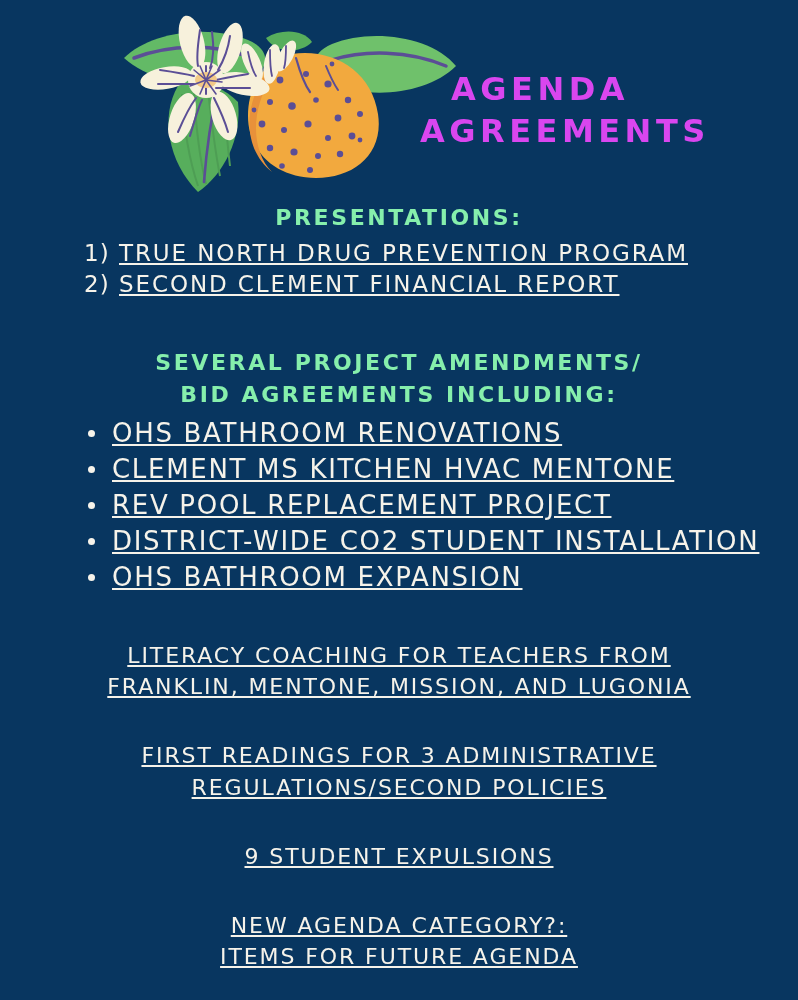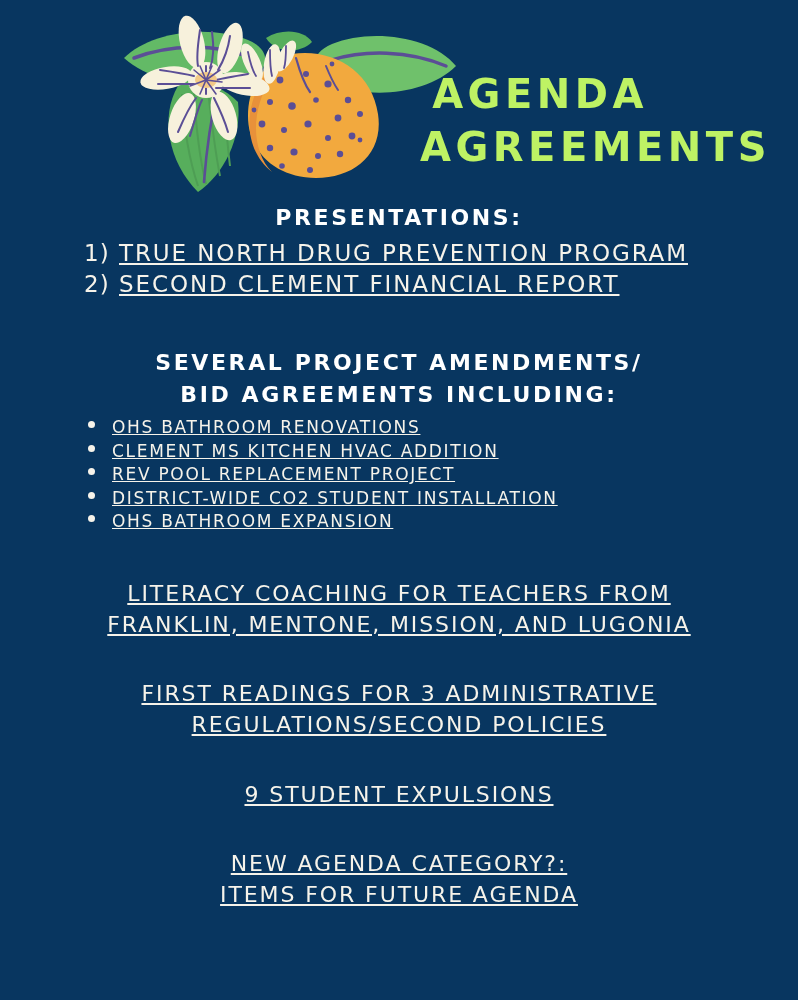--- a/index.html
+++ b/index.html
@@ -37,40 +37,40 @@
   }
 
   #title-block {
     position: absolute;
     left: 420px;
     top: 68px;
     width: 240px;
     text-align: center;
   }
   .title-line {
-    color: #bef264;
+    color: #d946ef;
     font-family: "DejaVu Sans", sans-serif;
-    font-size: 40px;
+    font-size: 32px;
     font-weight: 600;
     letter-spacing: 4.5px;
     line-height: 1.32;
     white-space: nowrap;
   }
 
   
   #content {
     position: relative;
     width: 798px;
     padding-top: 2px;
   }
 
   .section { margin: 0; padding: 0; }
 
   .heading-green {
-    color: #ffffff;
+    color: #86efac;
     font-size: 22px;
     font-weight: 600;
     letter-spacing: 2.6px;
     text-align: center;
     line-height: 1.44;
     white-space: nowrap;
   }
 
   .line-white {
     color: #F6F3EA;
@@ -112,21 +112,21 @@
     width: 7px;
     height: 7px;
     border-radius: 50%;
     background: #F6F3EA;
     display: inline-block;
     margin-right: 17px;
     position: relative;
     top: -5px;
     flex: 0 0 auto;
   }
-  .bullet-list .line-white { font-size: 17px; letter-spacing: 1.7px; }
+  .bullet-list .line-white { font-size: 26px; letter-spacing: 1.7px; }
 
   .centered-block {
     text-align: center;
     width: 798px;
   }
   .centered-block .line-white {
     font-size: 22px;
     letter-spacing: 1.9px;
     line-height: 1.42;
   }
@@ -269,21 +269,21 @@
     <div class="section">
       <div class="heading-green">SEVERAL PROJECT AMENDMENTS/</div>
       <div class="heading-green">BID AGREEMENTS INCLUDING:</div>
       <ul class="bullet-list">
         <li>
           <span class="bullet-dot"></span>
           <span class="line-white">OHS BATHROOM RENOVATIONS</span>
         </li>
         <li>
           <span class="bullet-dot"></span>
-          <span class="line-white">CLEMENT MS KITCHEN HVAC ADDITION</span>
+          <span class="line-white">CLEMENT MS KITCHEN HVAC MENTONE</span>
         </li>
         <li>
           <span class="bullet-dot"></span>
           <span class="line-white">REV POOL REPLACEMENT PROJECT</span>
         </li>
         <li>
           <span class="bullet-dot"></span>
           <span class="line-white">DISTRICT-WIDE CO2 STUDENT INSTALLATION</span>
         </li>
         <li>

